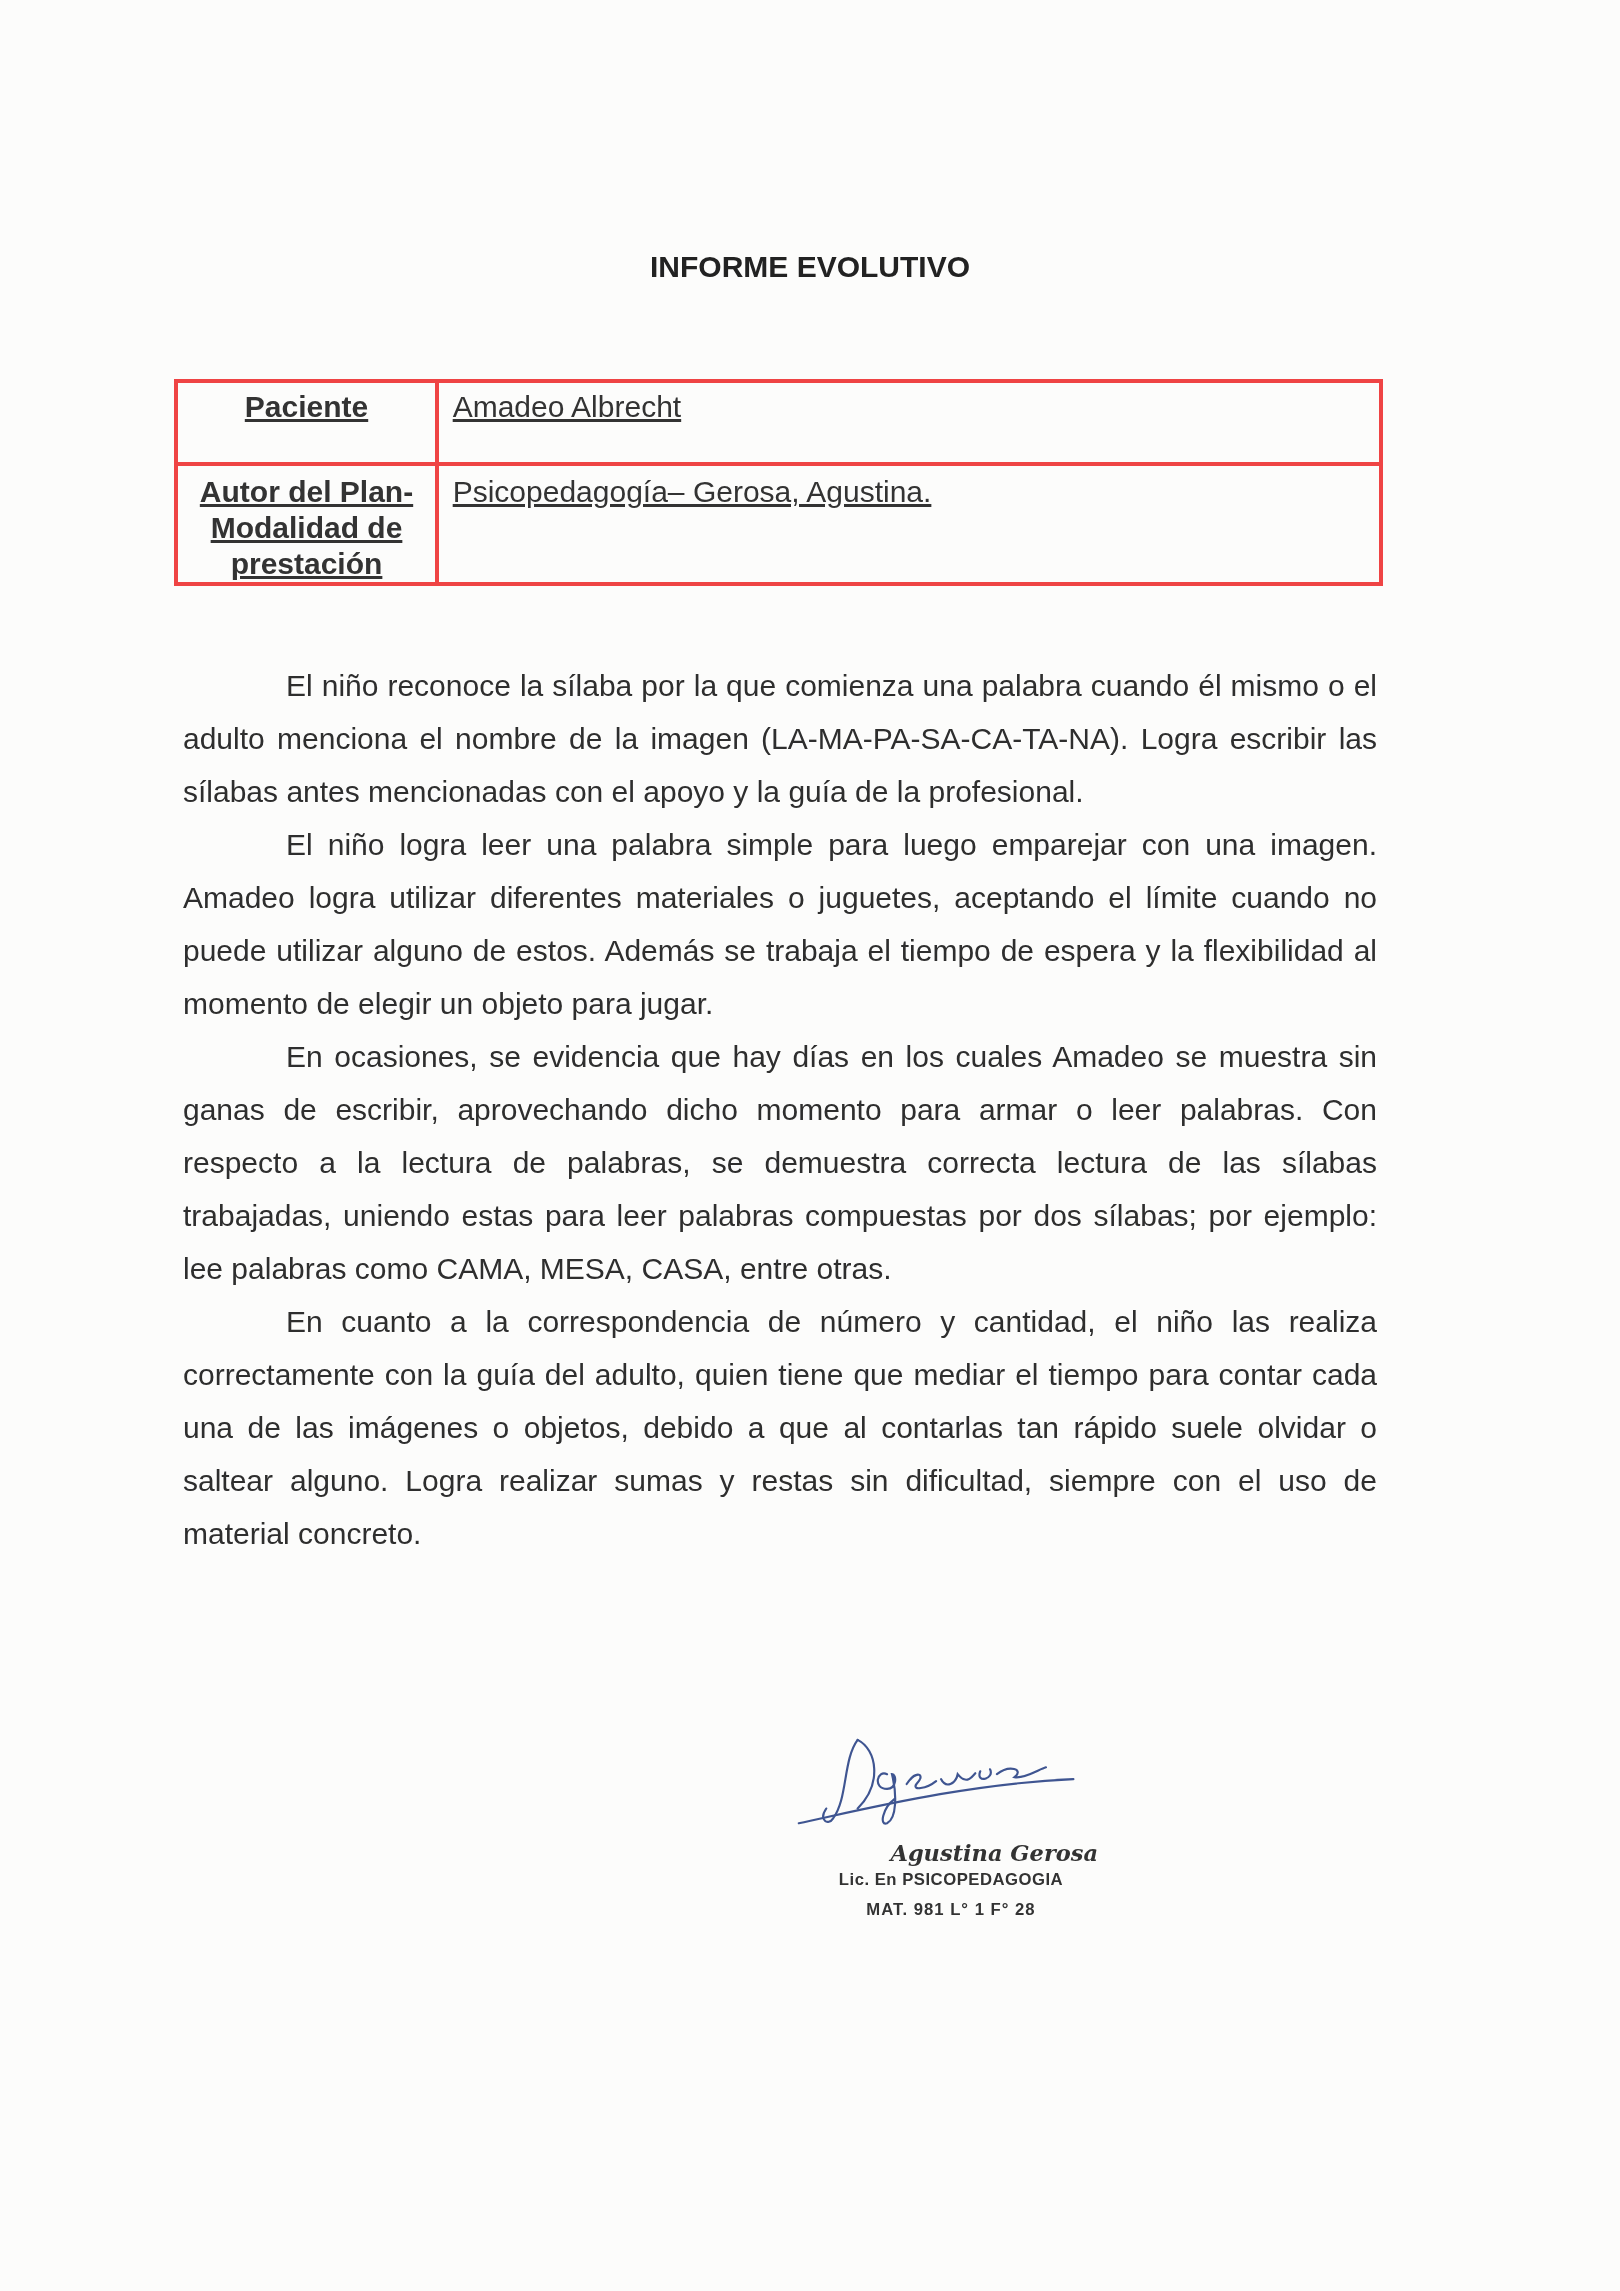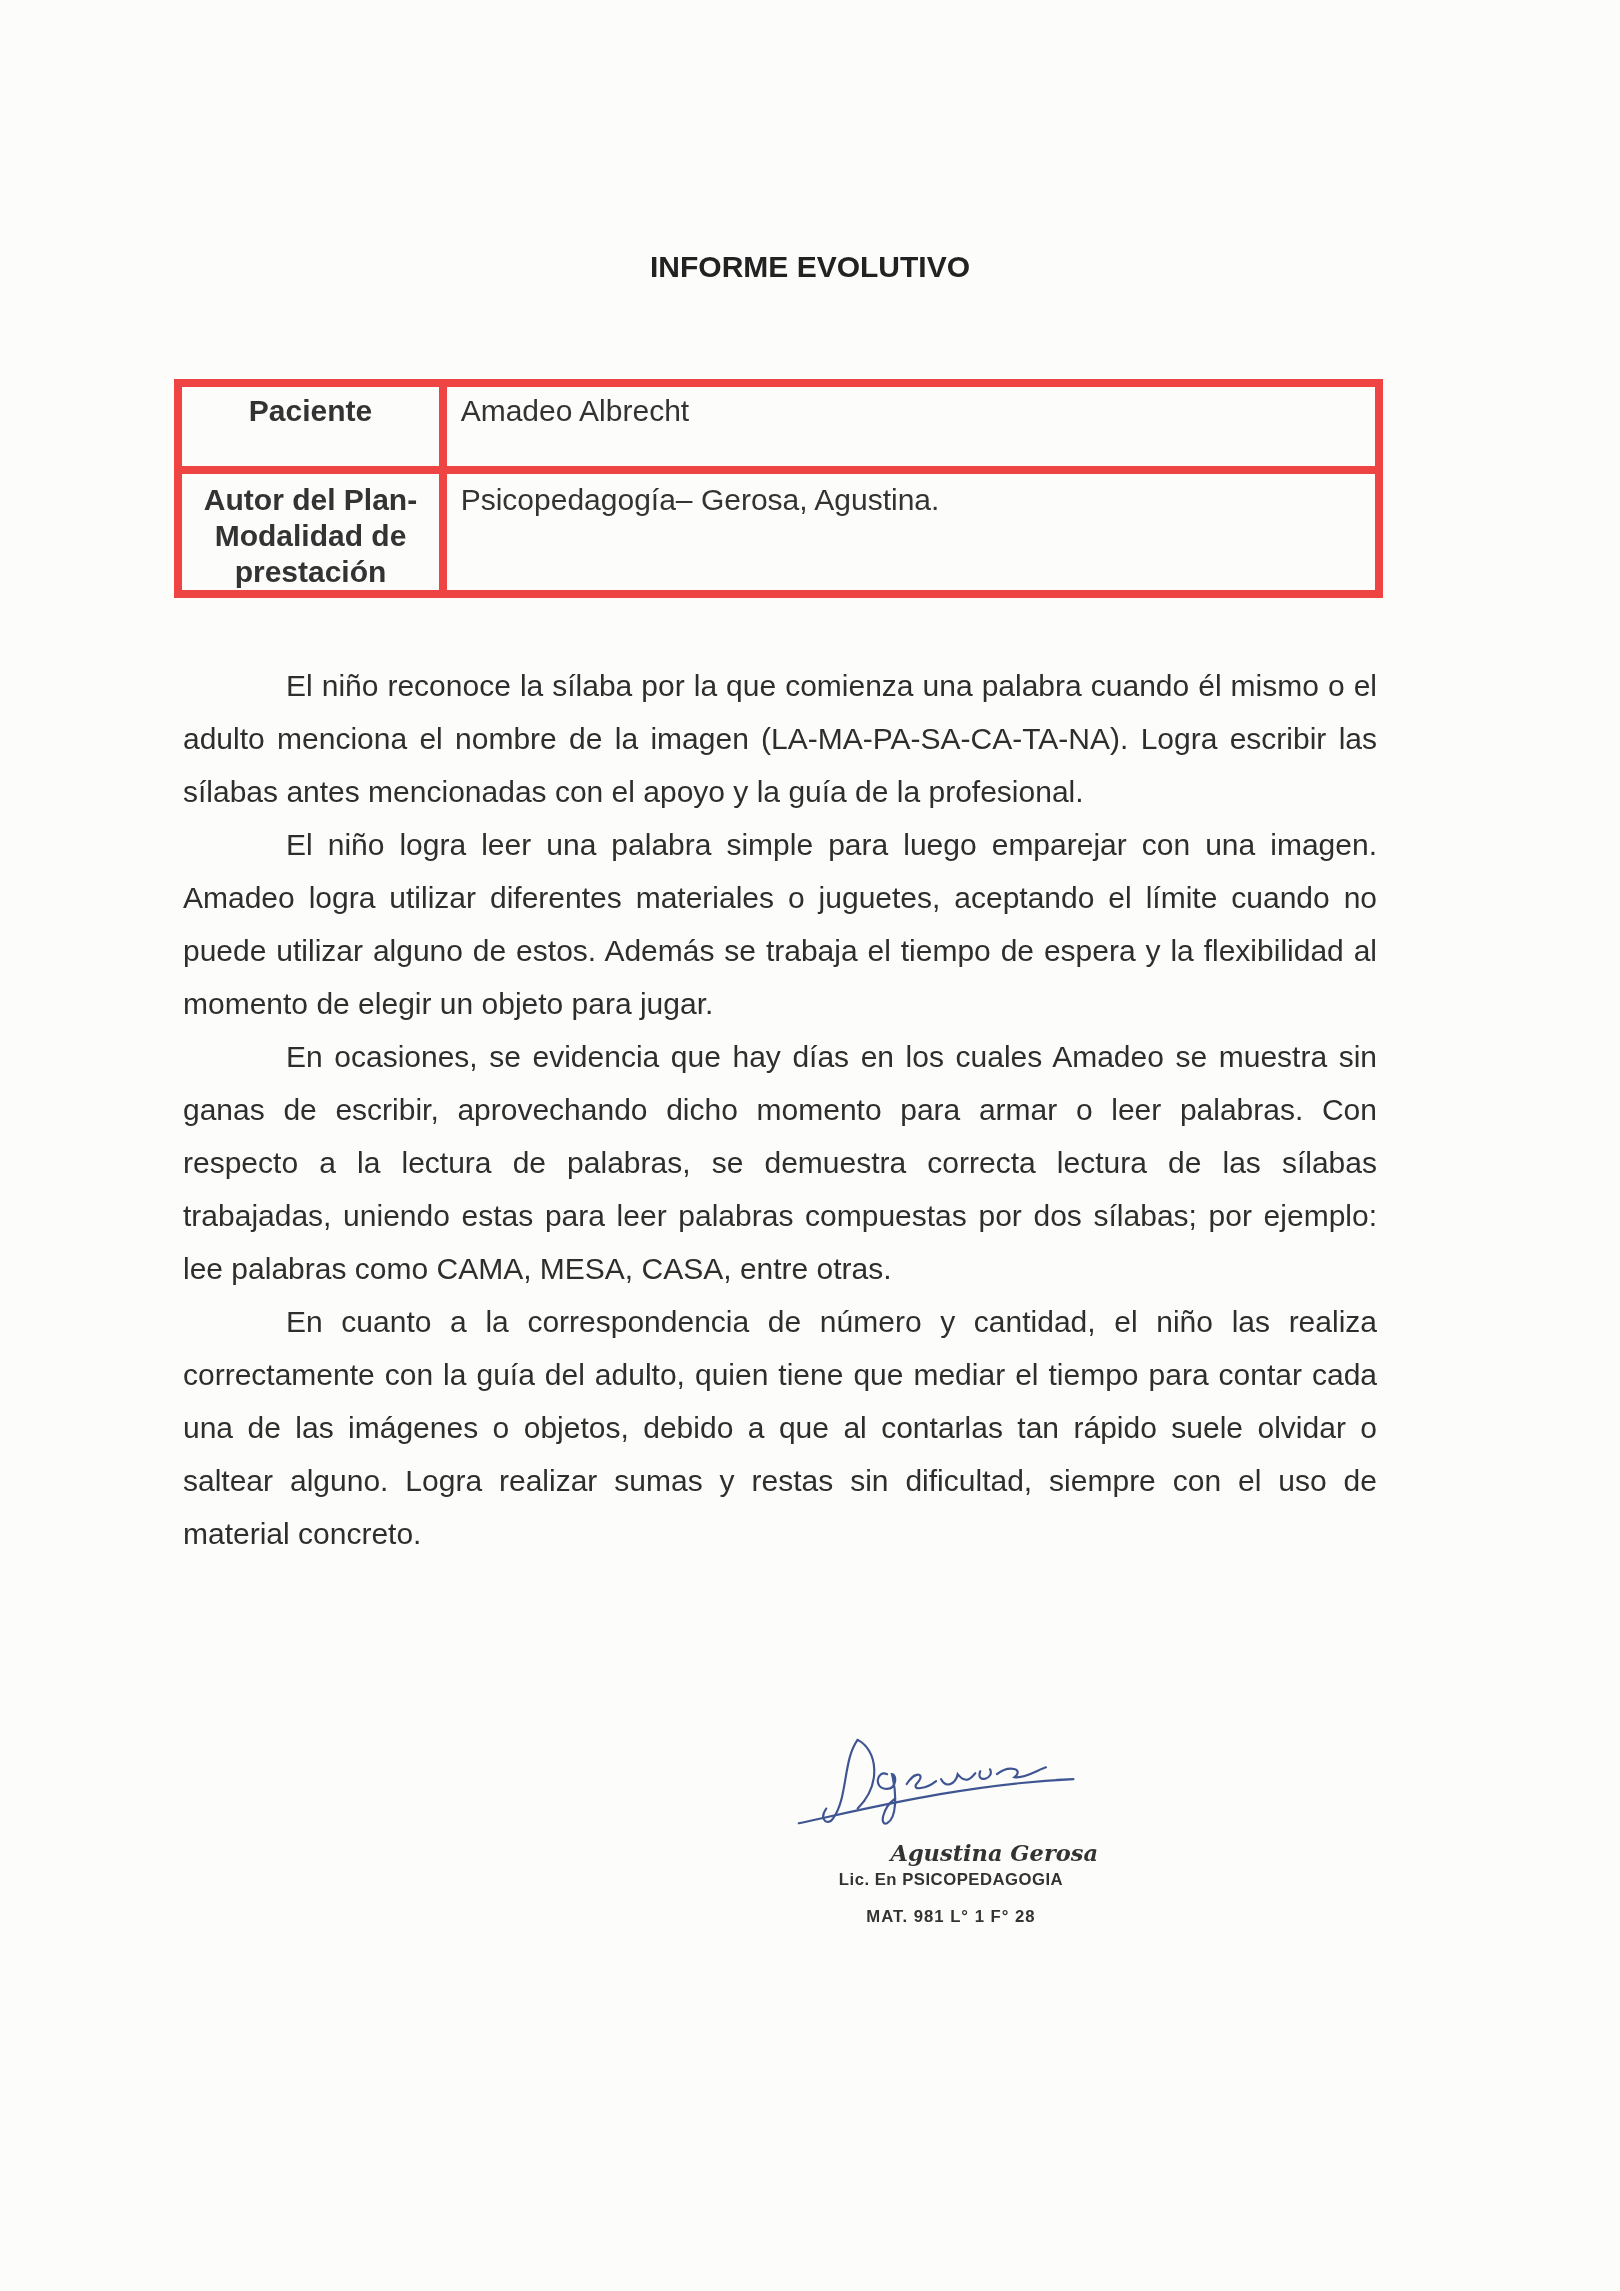--- a/index.html
+++ b/index.html
@@ -15,22 +15,22 @@
     position: absolute; left: 0; width: 1620px; top: 250px;
     text-align: center; font-weight: bold; font-size: 30px;
     color: #222;
   }
   table.info {
     position: absolute; left: 174px; top: 379px;
     width: 1209px; border-collapse: collapse;
     border: 2.9px solid #333;
   }
   table.info td {
-    border: 8px solid #ef4444; vertical-align: top;
-    font-size: 30px; padding: 0;
+    border: 4px solid #ef4444; vertical-align: top;
+    font-size: 30px; padding: 0; text-decoration: underline;
   }
   td.label {
     width: 257px; text-align: center; font-weight: bold;
     line-height: 36px; color: #333;
   }
   td.value { padding-left: 13.7px !important; color: #333; line-height: 36px; }
   tr.r1 td { height: 73px; padding-top: 5.9px; }
   tr.r2 td { height: 108px; padding-top: 8px; }
   .body-text {
     position: absolute; left: 183px; width: 1194px; top: 659px;
@@ -44,21 +44,21 @@
   }
   .stamp {
     position: absolute; left: 804px; top: 1840px; width: 294px;
     text-align: center; color: #333;
   }
   .stamp .name {
     font-family: "DejaVu Serif", serif; font-style: italic; font-weight: bold;
     font-size: 22.5px; margin-left: 19.6px; text-align: right;
   }
   .stamp .degree { font-weight: bold; font-size: 16.7px; margin-top: 3.9px; letter-spacing: 0.5px; }
-  .stamp .reg { font-weight: bold; font-size: 16.7px; margin-top: 17px; letter-spacing: 1px; }
+  .stamp .reg { font-weight: bold; font-size: 16.7px; margin-top: 10px; letter-spacing: 1px; }
 </style>
 </head>
 <body>
 
 <div class="title">INFORME EVOLUTIVO</div>
 
 <table class="info">
   <tbody>
       <tr class="r1">
     <td class="label">Paciente</td>

